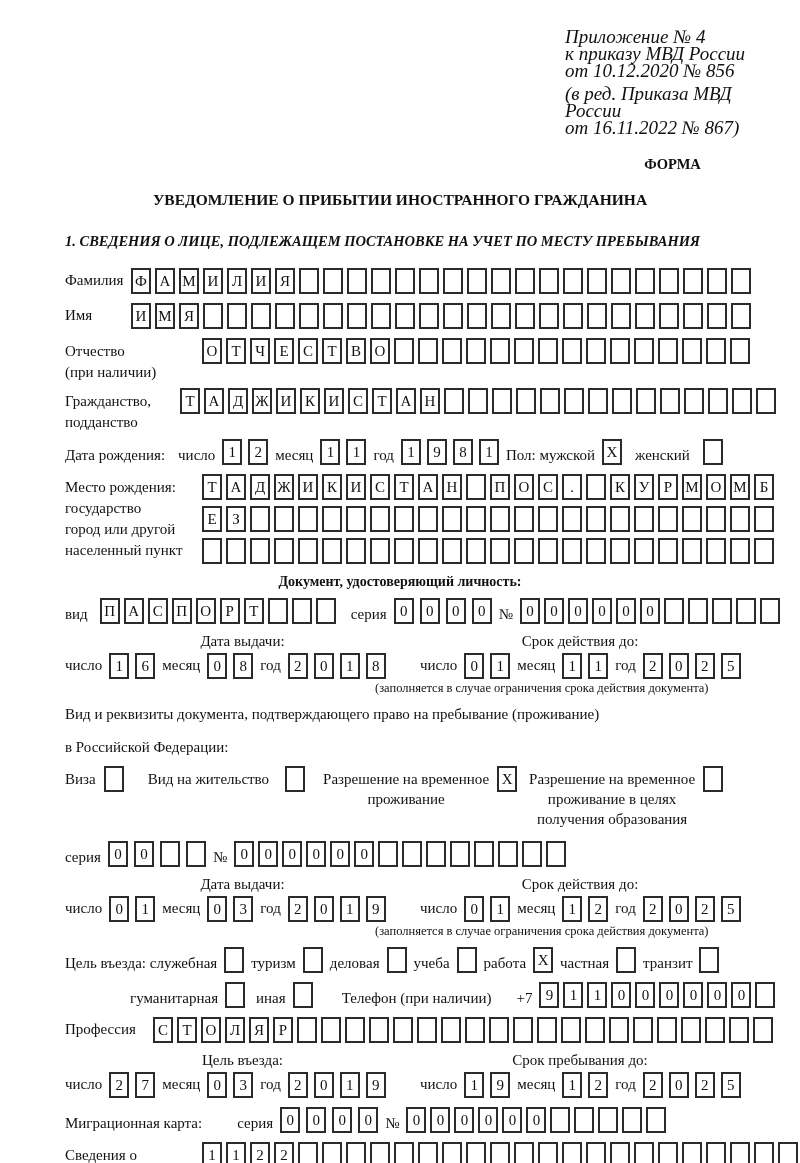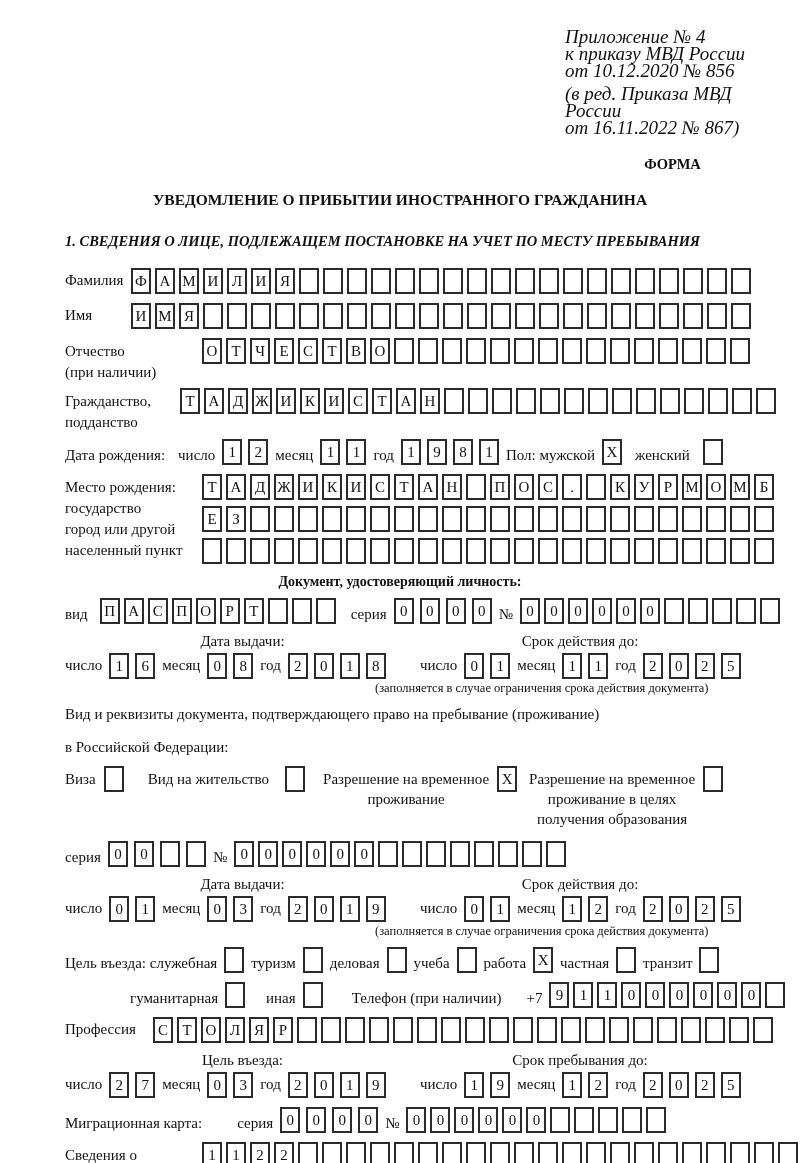--- a/index.html
+++ b/index.html
@@ -537,21 +537,21 @@
     <div class="cells">
         <div class="cell"></div>
       </div>
   </div>
 
   <div class="inline-row" style="margin-left:65px">
     <span class="lbl">гуманитарная</span>
     <div class="cells">
         <div class="cell"></div>
       </div>
-    <span class="lbl" style="margin-left:14px">иная</span>
+    <span class="lbl" style="margin-left:4px">иная</span>
     <div class="cells">
         <div class="cell"></div>
       </div>
     <span class="lbl" style="margin-left:22px">Телефон (при наличии)</span>
     <span class="lbl" style="margin-left:18px">+7</span>
     <div class="cells">
         <div class="cell">9</div>
         <div class="cell">1</div>
         <div class="cell">1</div>
         <div class="cell">0</div>

